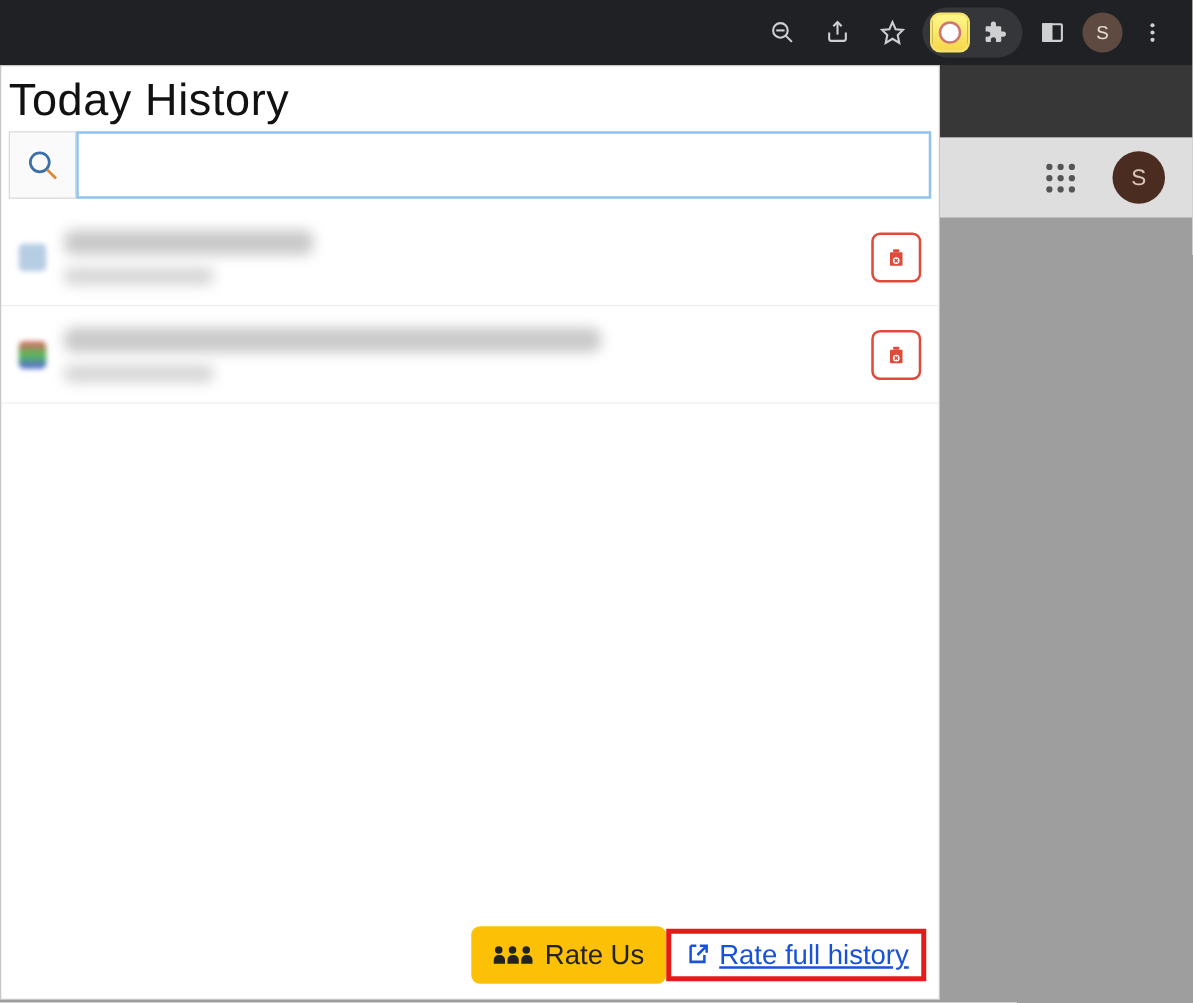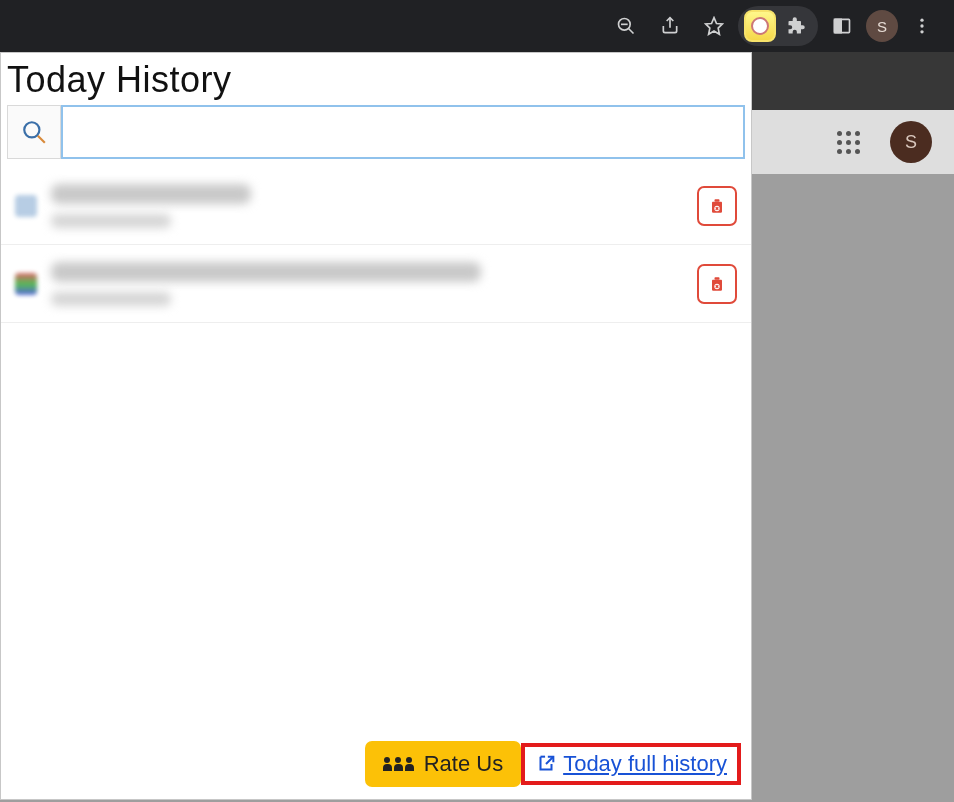--- a/index.html
+++ b/index.html
@@ -348,16 +348,16 @@
       </span>
       <span>Rate Us</span>
     </button>
     <div class="view-link-wrap">
       <svg class="export-icon" viewBox="0 0 24 24" fill="none" stroke="#1852d6" stroke-width="2.2">
         <path d="M6 4h5"></path>
           <path d="M6 4v14h12V12"></path>
           <path d="M12 12L20 4"></path>
           <path d="M14 4h6v6"></path>
       </svg>
-      <a class="view-link"> Today full history</a>
+      <a class="view-link"> Rate full history</a>
     </div>
   </div>
 </div>
 
 </body></html>

